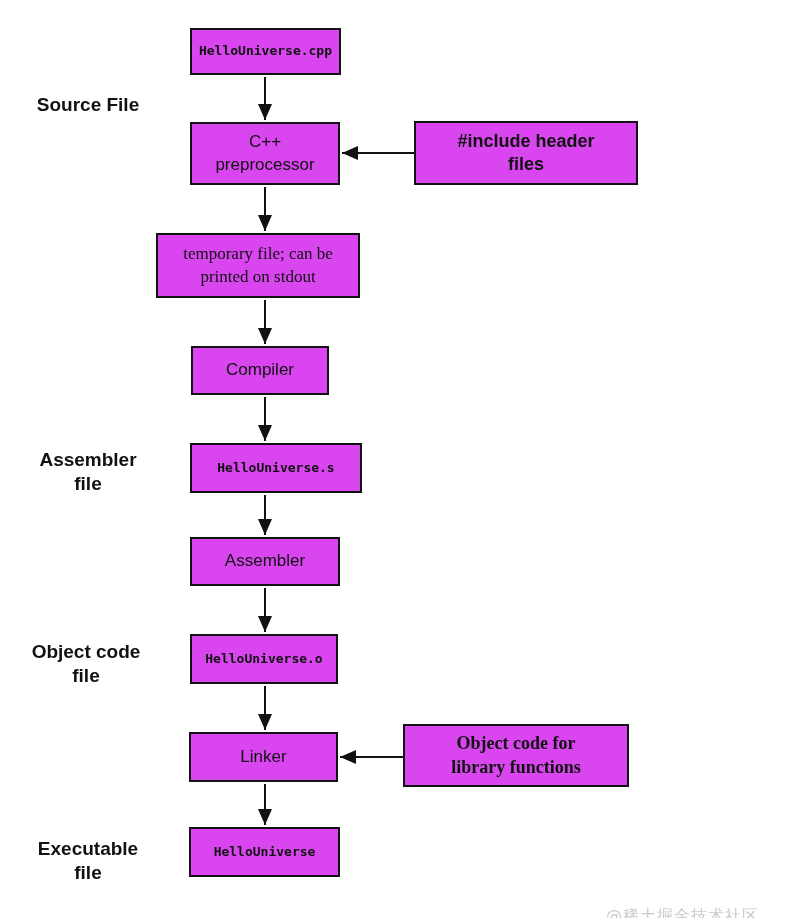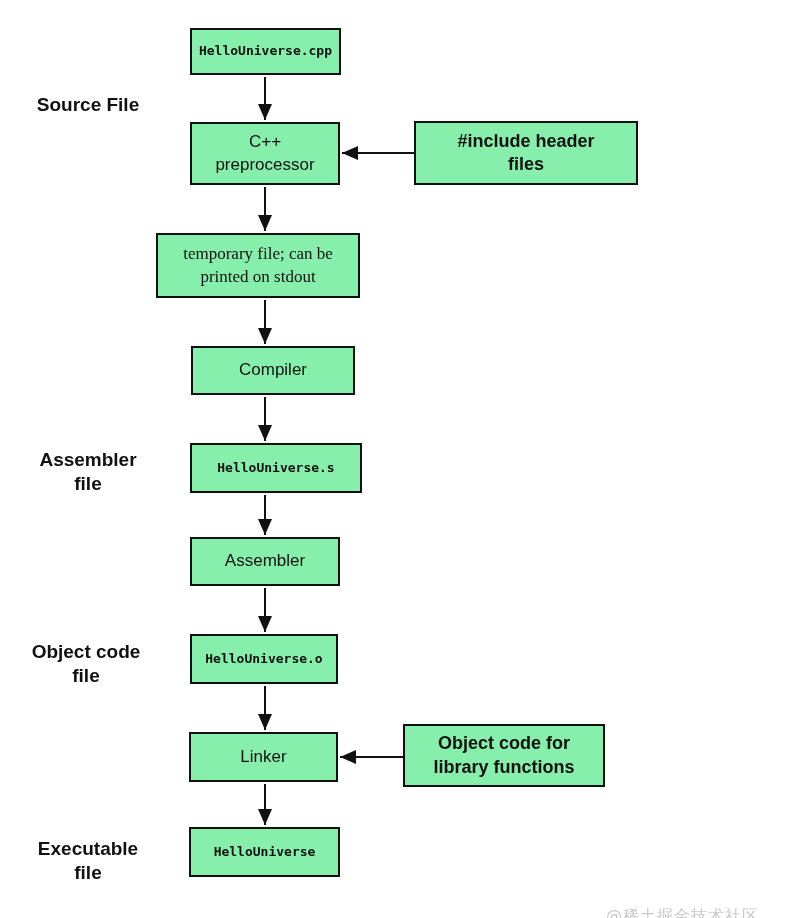--- a/index.html
+++ b/index.html
@@ -5,21 +5,21 @@
   html,body { margin:0; padding:0; background:#ffffff; }
   .canvas {
     position:relative;
     width:786px; height:918px;
     background:#ffffff;
     font-family:"Liberation Sans", sans-serif;
     overflow:hidden;
   }
   .box {
     position:absolute;
-    background:#86efac;
+    background:#d946ef;
     border:2px solid #111111;
     box-sizing:border-box;
     display:flex; align-items:center; justify-content:center;
     text-align:center;
     color:#111111;
     white-space:pre-line;
     line-height:1.3;
   }
   .box.process { font-size:17px; font-weight:400; }
   .box.file {
@@ -82,33 +82,33 @@
 file</div>
 
   <div class="box file" style="left:190px; top:28px; width:151px; height:47px;">HelloUniverse.cpp</div>
 
   <div class="box process" style="left:190px; top:122px; width:150px; height:63px;">C++
 preprocessor</div>
 
   <div class="box process" style="left:156px; top:233px; width:204px; height:65px;font-family:Liberation Serif, serif;">temporary file; can be
 printed on stdout</div>
 
-  <div class="box process" style="left:191px; top:346px; width:164px; height:49px;">Compiler</div>
+  <div class="box process" style="left:191px; top:346px; width:138px; height:49px;">Compiler</div>
 
   <div class="box file" style="left:190px; top:443px; width:172px; height:50px;">HelloUniverse.s</div>
 
   <div class="box process" style="left:190px; top:537px; width:150px; height:49px;">Assembler</div>
 
   <div class="box file" style="left:190px; top:634px; width:148px; height:50px;">HelloUniverse.o</div>
 
   <div class="box process" style="left:189px; top:732px; width:149px; height:50px;">Linker</div>
 
   <div class="box file" style="left:189px; top:827px; width:151px; height:50px;">HelloUniverse</div>
 
   <div class="box annot" style="left:414px; top:121px; width:224px; height:64px;">#include header
 files</div>
 
-  <div class="box annot" style="left:403px; top:724px; width:202px; height:63px;">Object code for
+  <div class="box annot" style="left:403px; top:724px; width:226px; height:63px;font-family:Liberation Serif, serif;">Object code for
 library functions</div>
 
   <div class="watermark">@稀土掘金技术社区</div>
 
 </div>
 
 </body></html>

